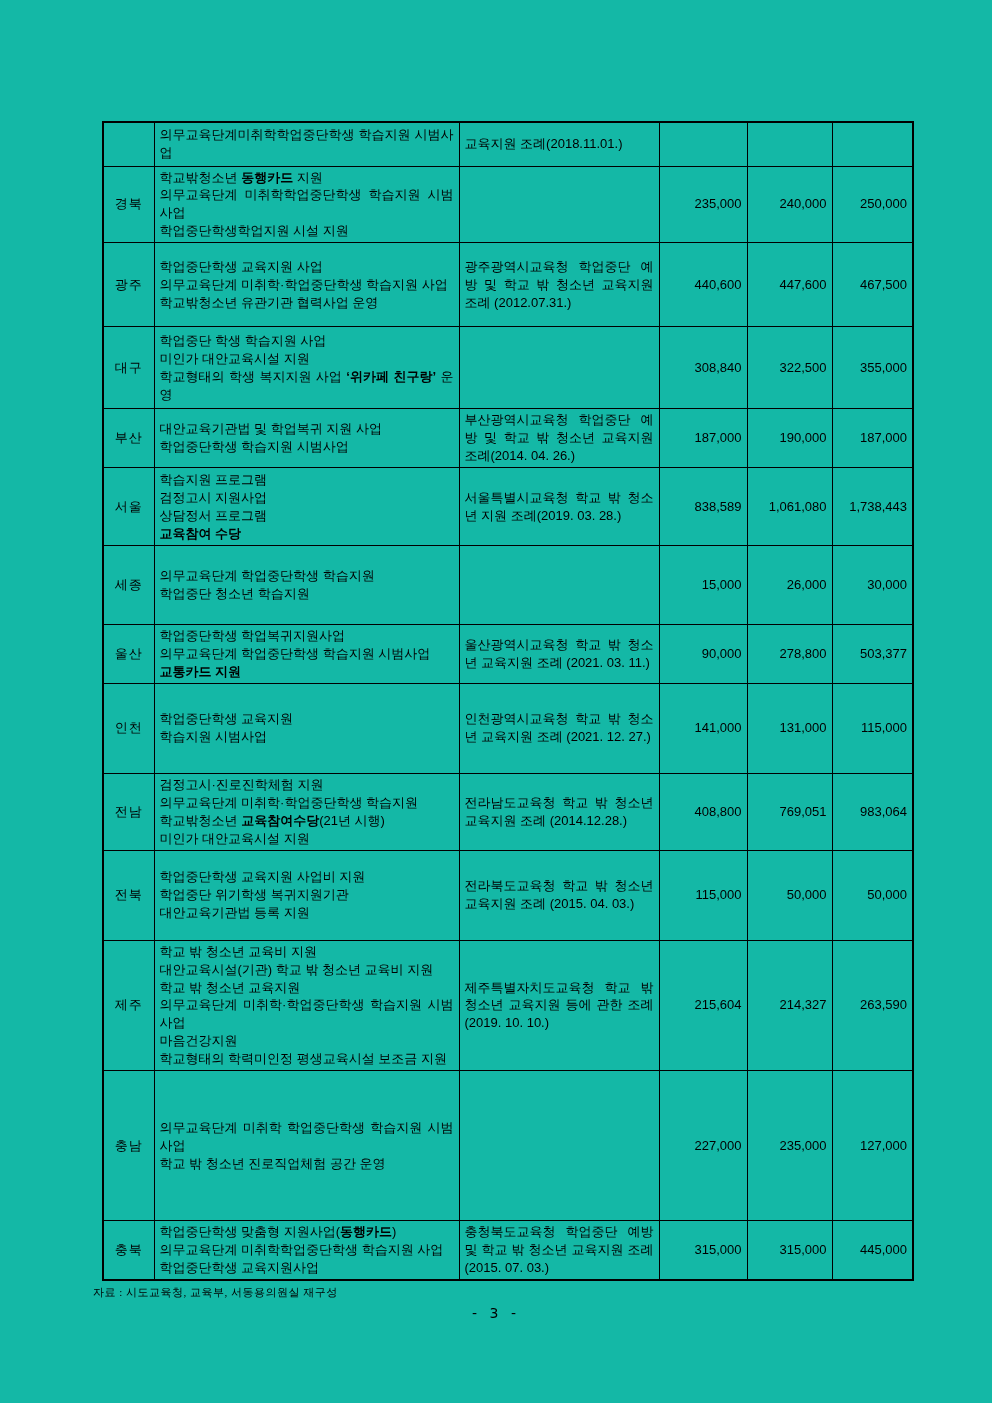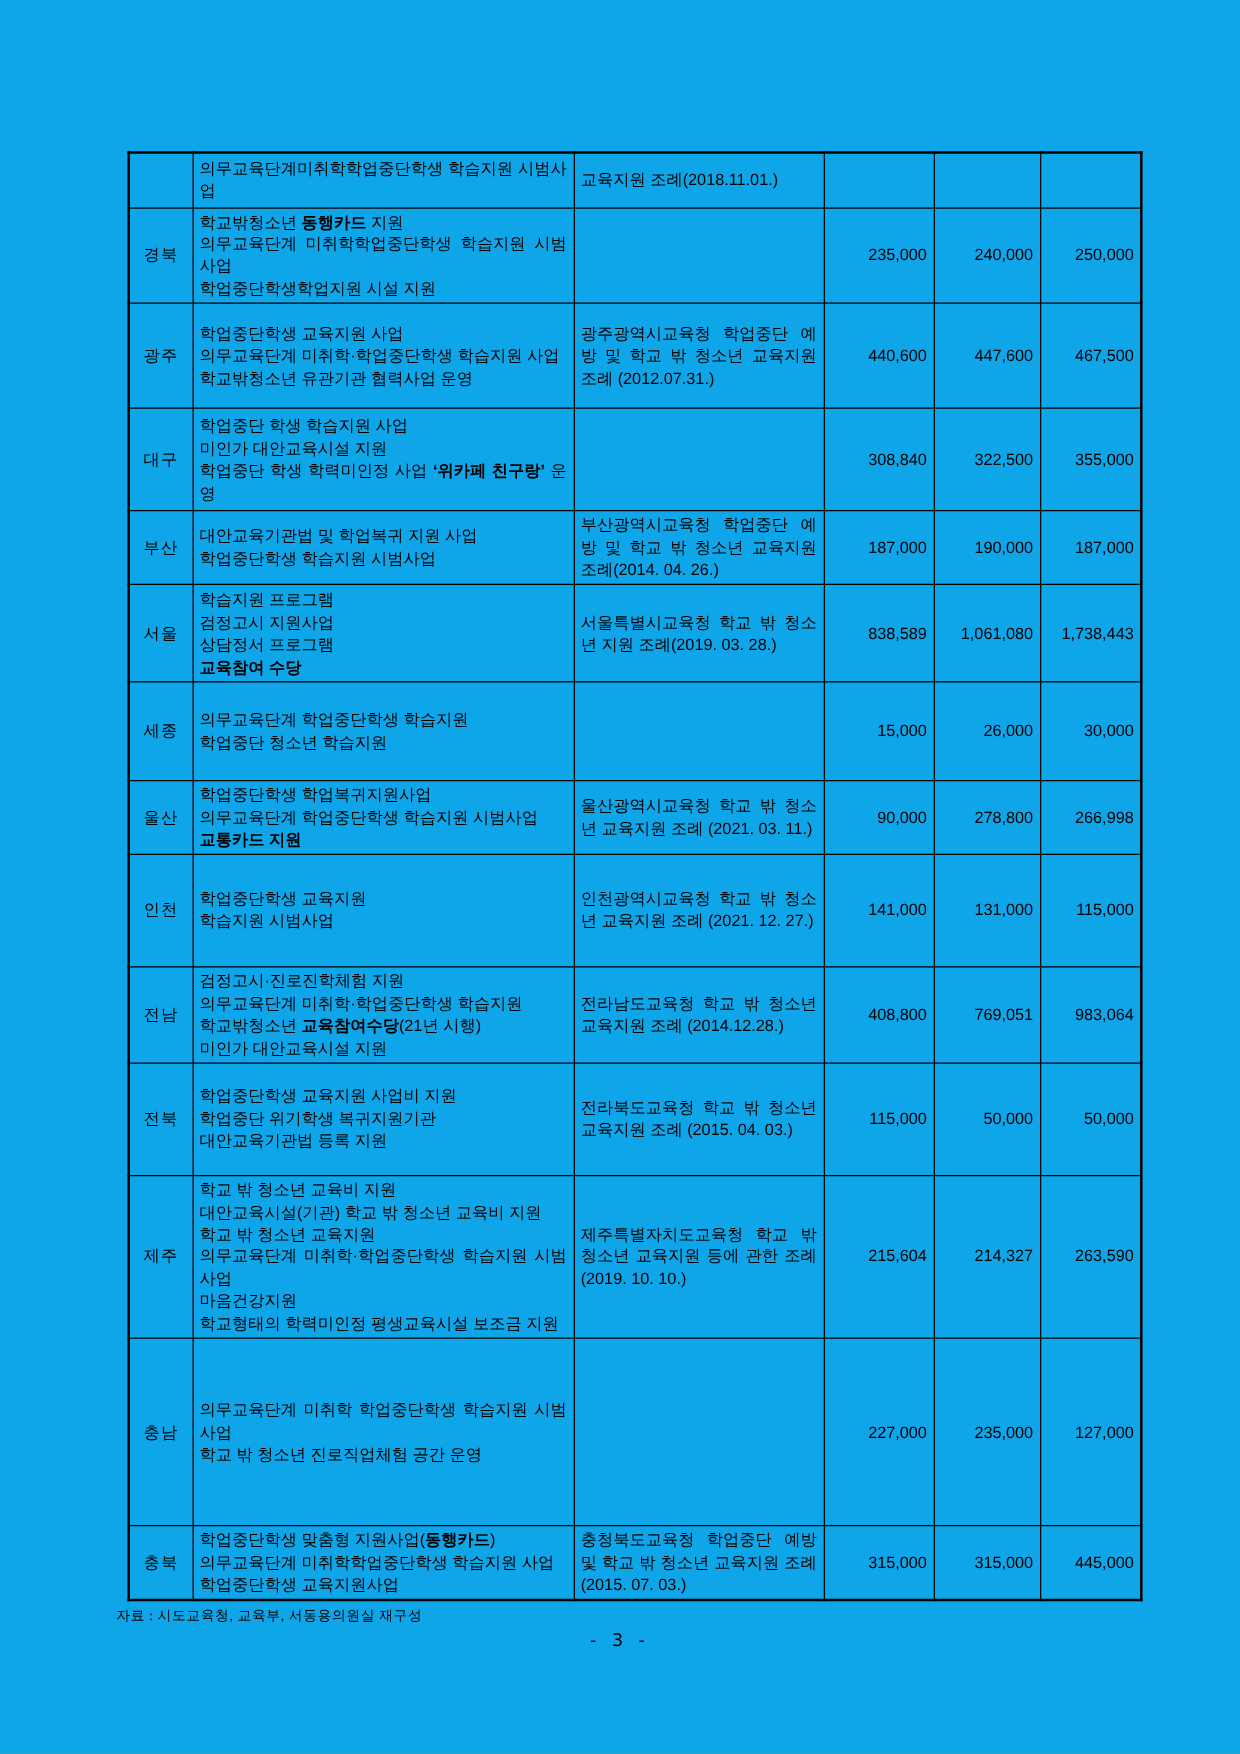--- a/index.html
+++ b/index.html
@@ -1,19 +1,19 @@
 <!DOCTYPE html>
 <html><head>
 <meta charset="utf-8">
 <style>
   html,body{margin:0;padding:0;background:#888;}
   .page{
     position:relative;
     width:992px;height:1403px;
-    margin:0 auto;background:#0ea5e9;
+    margin:0 auto;background:#14b8a6;
     font-family:"Liberation Sans","DejaVu Sans",sans-serif;
     color:#000;box-sizing:border-box;
     padding:121px 80px 0 93px;
   }
   table.support{
     border-collapse:collapse;
     table-layout:fixed;
     width:810px;
     margin-left:9px;
     border:2px solid #000;
@@ -127,21 +127,21 @@
           <td class="ordinance">광주광역시교육청 학업중단 예방 및 학교 밖 청소년 교육지원 조례 (2012.07.31.)</td>
           <td class="num">440,600</td>
           <td class="num">447,600</td>
           <td class="num">467,500</td>
         </tr>
         <tr>
           <td class="region">대구</td>
           <td class="programs">
             <div class="line"><span>학업중단 학생 학습지원 사업</span></div>
             <div class="line"><span>미인가 대안교육시설 지원</span></div>
-            <div class="line"><span>학업중단 학생 학력미인정 사업 </span><span class="b">‘위카페 친구랑’</span><span> 운영</span></div>
+            <div class="line"><span>학교형태의 학생 복지지원 사업 </span><span class="b">‘위카페 친구랑’</span><span> 운영</span></div>
           </td>
           <td class="ordinance"></td>
           <td class="num">308,840</td>
           <td class="num">322,500</td>
           <td class="num">355,000</td>
         </tr>
         <tr>
           <td class="region">부산</td>
           <td class="programs">
             <div class="line"><span>대안교육기관법 및 학업복귀 지원 사업</span></div>
@@ -179,21 +179,21 @@
         <tr>
           <td class="region">울산</td>
           <td class="programs">
             <div class="line"><span>학업중단학생 학업복귀지원사업</span></div>
             <div class="line"><span>의무교육단계 학업중단학생 학습지원 시범사업</span></div>
             <div class="line"><span class="b">교통카드 지원</span></div>
           </td>
           <td class="ordinance">울산광역시교육청 학교 밖 청소년 교육지원 조례 (2021. 03. 11.)</td>
           <td class="num">90,000</td>
           <td class="num">278,800</td>
-          <td class="num">266,998</td>
+          <td class="num">503,377</td>
         </tr>
         <tr>
           <td class="region">인천</td>
           <td class="programs">
             <div class="line"><span>학업중단학생 교육지원</span></div>
             <div class="line"><span>학습지원 시범사업</span></div>
           </td>
           <td class="ordinance">인천광역시교육청 학교 밖 청소년 교육지원 조례 (2021. 12. 27.)</td>
           <td class="num">141,000</td>
           <td class="num">131,000</td>

